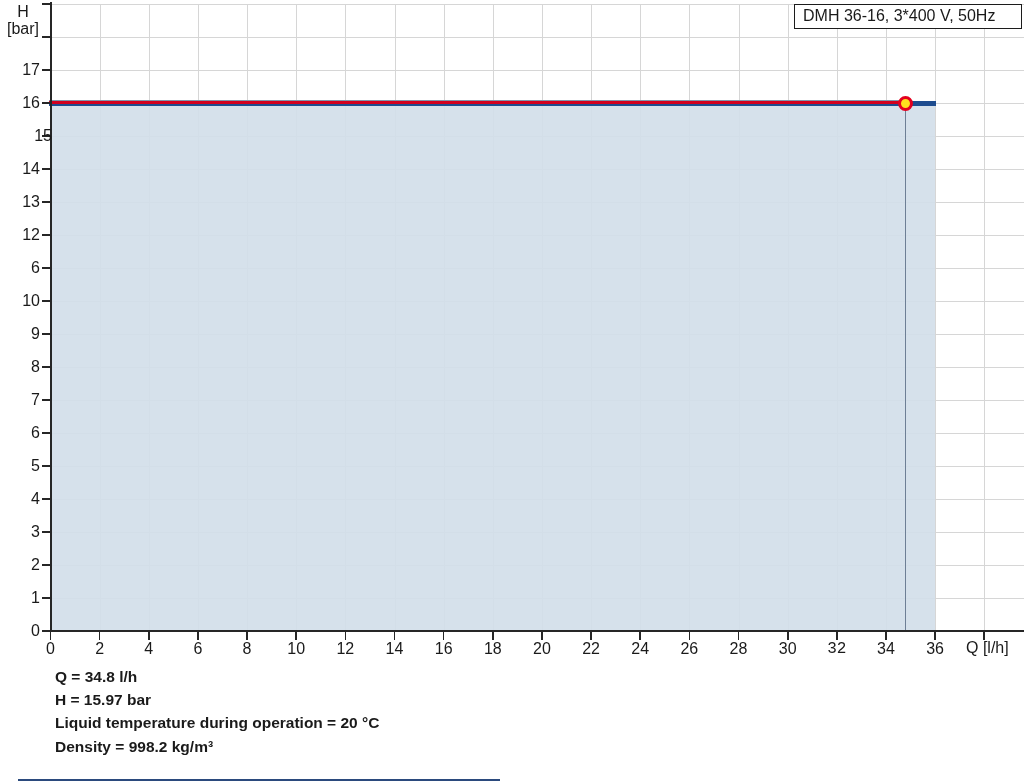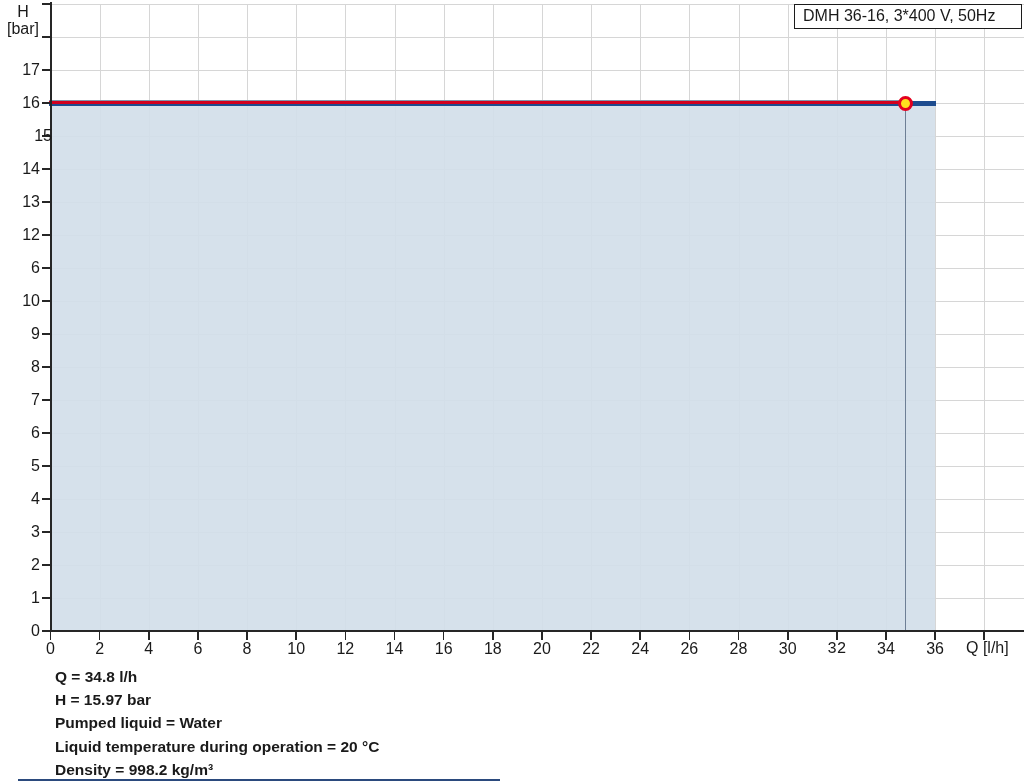--- a/index.html
+++ b/index.html
@@ -34,21 +34,20 @@
 
   <div id="x-axis-title" class="axis-title">Q [l/h]</div>
 
   <div id="legend" style="z-index: 5;">
     <span>DMH 36-16, 3*400 V, 50Hz</span>
   </div>
 
   <div id="info">
     <div>Q = 34.8 l/h</div>
     <div>H = 15.97 bar</div>
-    <div>Pumped liquid = Water</div>
     <div>Liquid temperature during operation = 20 °C</div>
     <div>Density = 998.2 kg/m³</div>
   </div>
 
   <div id="bottom-divider" style="background: rgb(43, 74, 125);"></div>
 <div class="grid-v" style="position: absolute; left: 99.644px; top: 4px; width: 1px; height: 627px; background: rgb(214, 214, 214);"></div>
     <div class="grid-v" style="position: absolute; left: 148.788px; top: 4px; width: 1px; height: 627px; background: rgb(214, 214, 214);"></div>
     <div class="grid-v" style="position: absolute; left: 197.932px; top: 4px; width: 1px; height: 627px; background: rgb(214, 214, 214);"></div>
     <div class="grid-v" style="position: absolute; left: 247.076px; top: 4px; width: 1px; height: 627px; background: rgb(214, 214, 214);"></div>
     <div class="grid-v" style="position: absolute; left: 296.22px; top: 4px; width: 1px; height: 627px; background: rgb(214, 214, 214);"></div>

